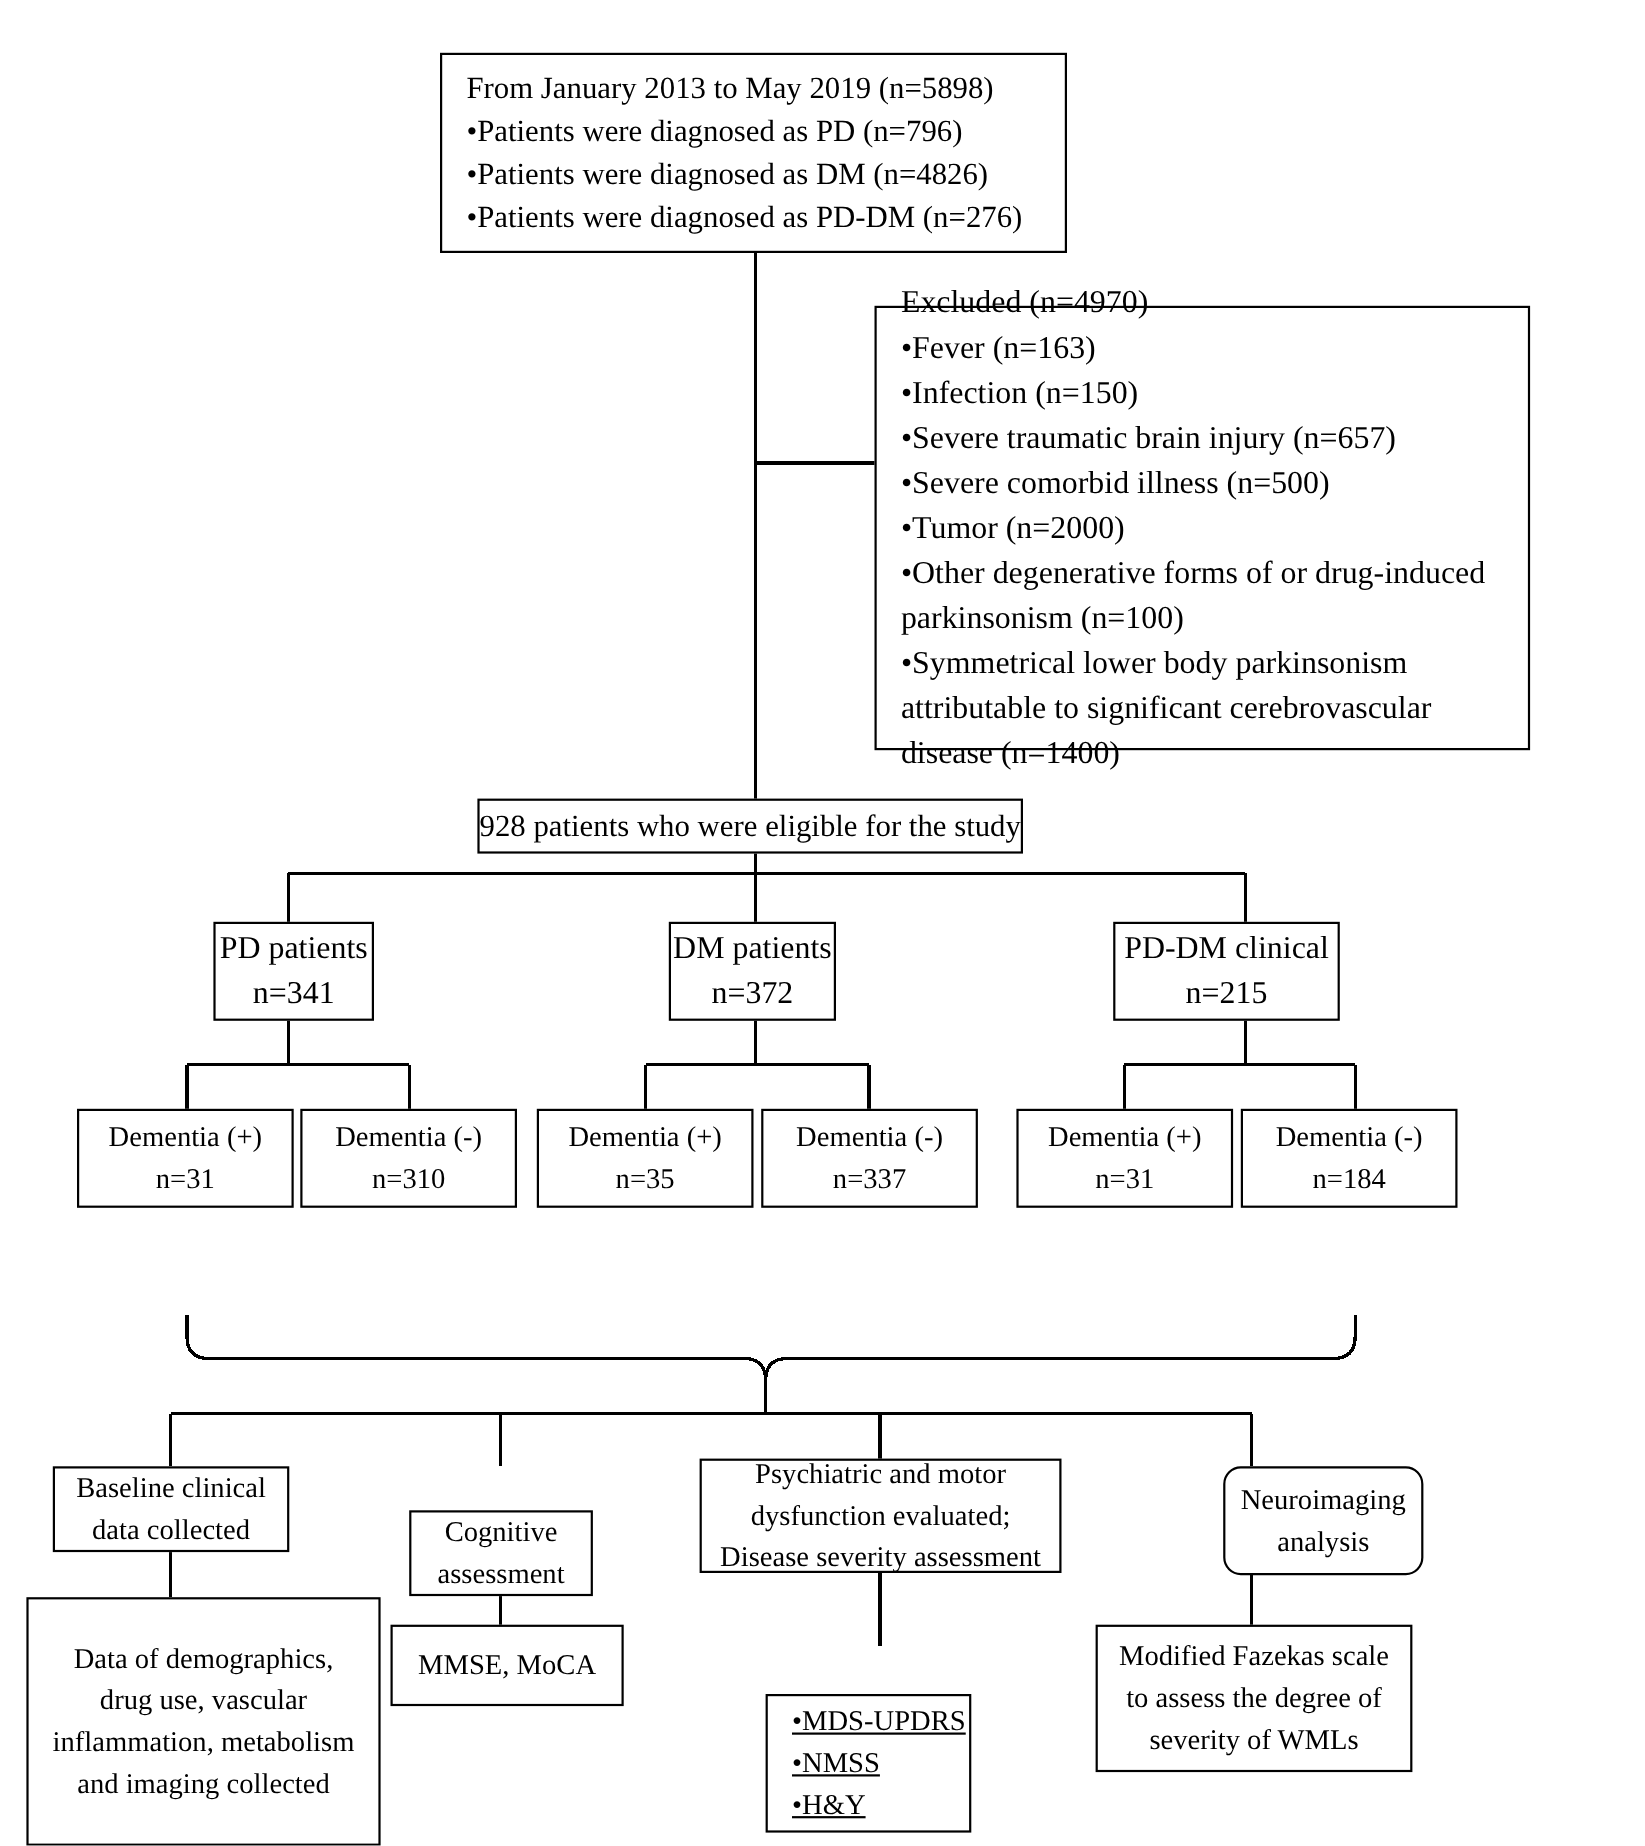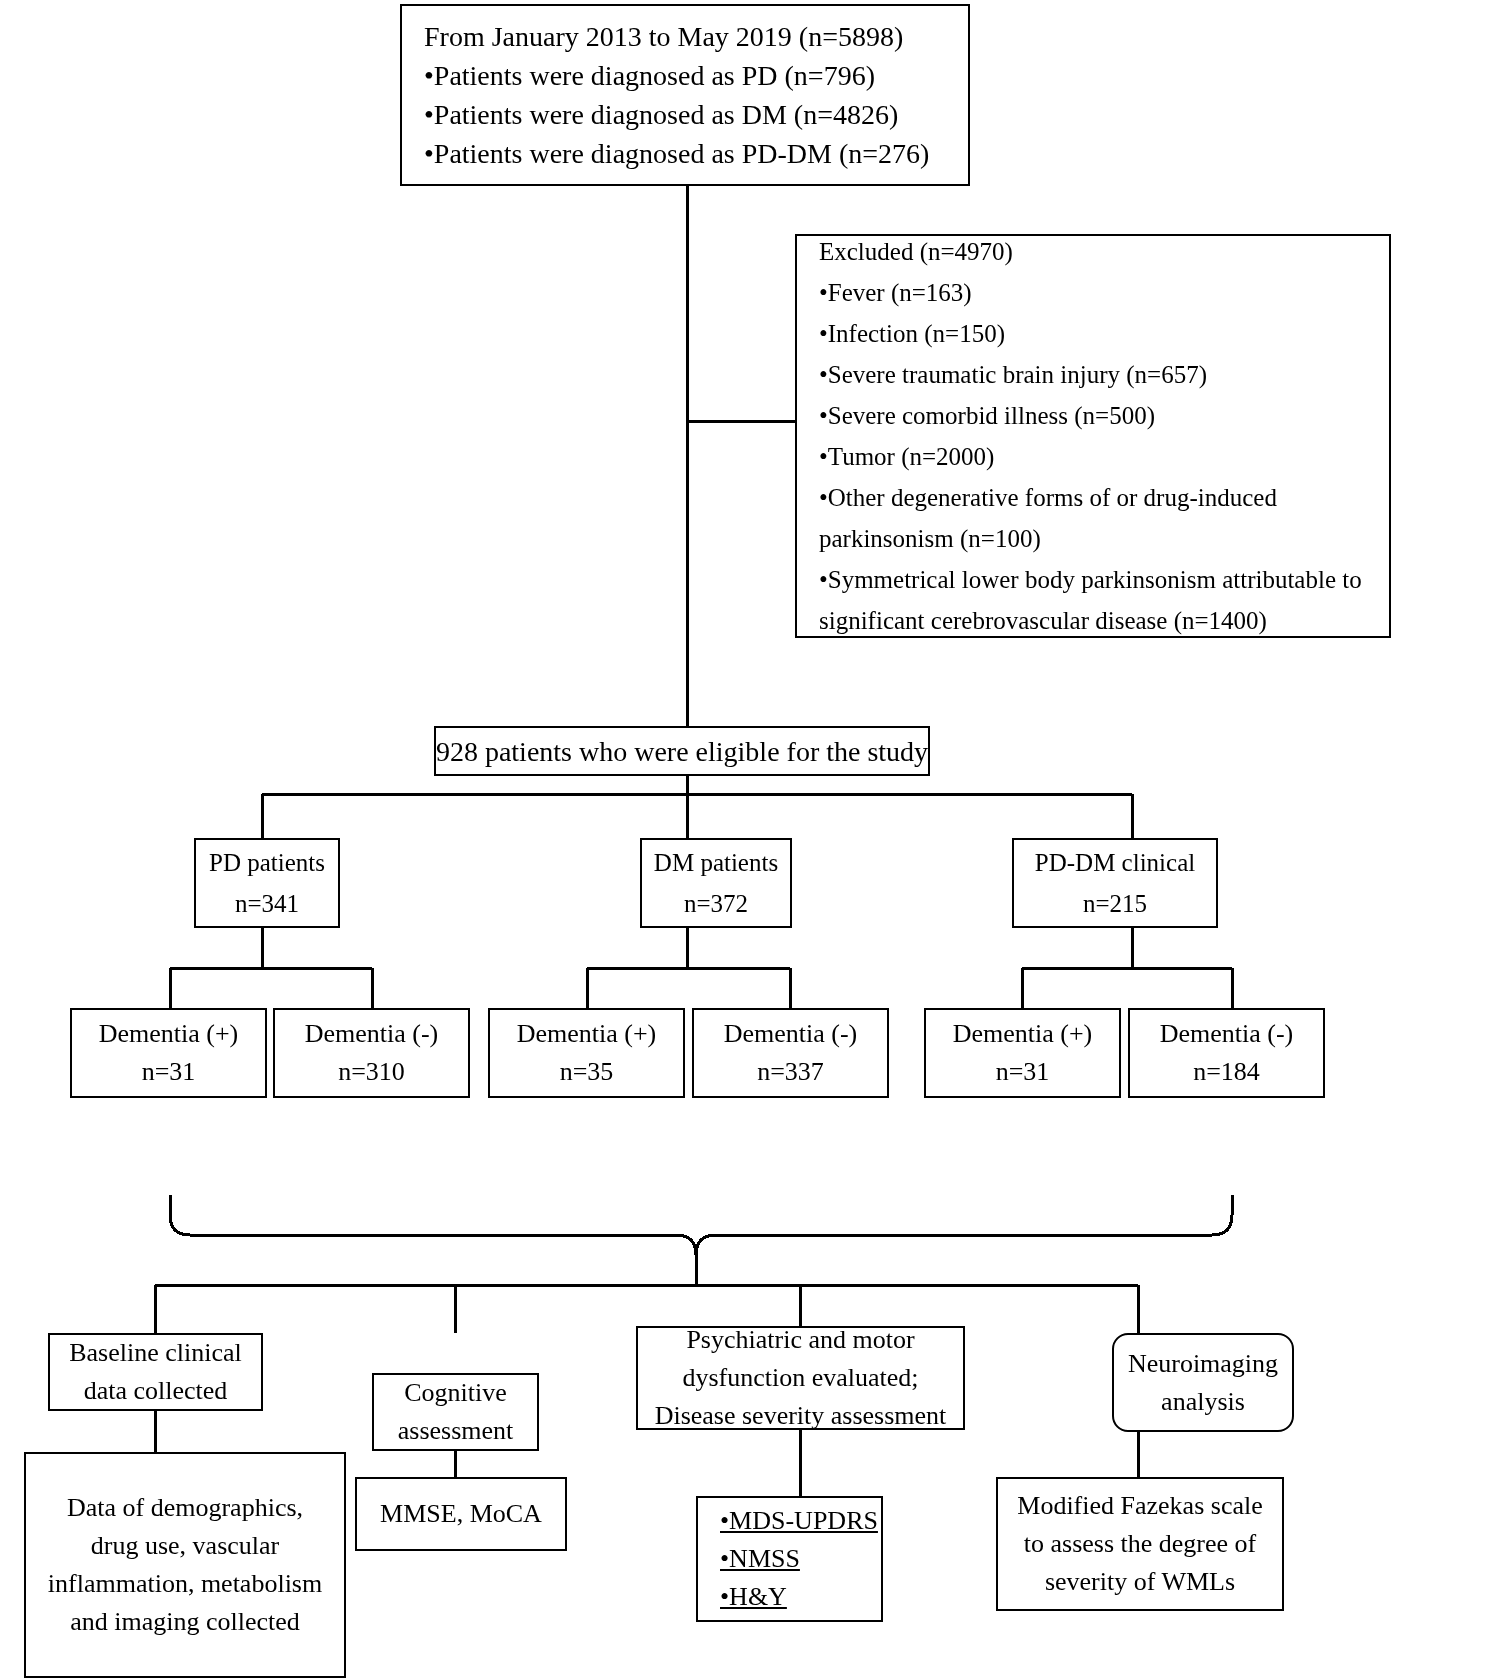--- a/index.html
+++ b/index.html
@@ -30,32 +30,32 @@
     position: absolute;
     box-sizing: border-box;
     border: 2px solid #000000;
     background: #ffffff;
     display: flex;
     flex-direction: column;
     justify-content: center;
     z-index: 2;
   }
   .box.center { align-items: center; text-align: center; }
-  .box.left   { align-items: flex-start; text-align: left; }
+  .box.left   { align-items: flex-start; text-align: left; margin-top: 44px; }
   .line {
     display: block;
     white-space: nowrap;
   }
   .bullet-line {
     display: block;
     white-space: normal;
   }
   
   .fs-28 { font-size: 28px; line-height: 39px; }
-  .fs-27 { font-size: 25px; line-height: 41px; }
+  .fs-27 { font-size: 29px; line-height: 41px; }
   .fs-26 { font-size: 26px; line-height: 38px; }
 
   .pad-l-22 { padding-left: 22px; padding-right: 14px; }
 </style>
 </head>
 <body>
 
 <div id="canvas">
 
   <svg id="wires" viewBox="0 0 1495 1678" xmlns="http://www.w3.org/2000/svg">
@@ -134,21 +134,21 @@
 
   <div class="box center" style="left:434px; top:726px; width:496px; height:50px;">
     <span class="line fs-28">928 patients who were eligible for the study</span>
   </div>
 
   <div class="box center" style="left:194px; top:838px; width:146px; height:90px;">
     <span class="line fs-27">PD patients</span>
     <span class="line fs-27">n=341</span>
   </div>
 
-  <div class="box center" style="left:608px; top:838px; width:152px; height:90px;margin-left:32px;">
+  <div class="box center" style="left:608px; top:838px; width:152px; height:90px;">
     <span class="line fs-27">DM patients</span>
     <span class="line fs-27">n=372</span>
   </div>
 
   <div class="box center" style="left:1012px; top:838px; width:206px; height:90px;">
     <span class="line fs-27">PD-DM clinical</span>
     <span class="line fs-27">n=215</span>
   </div>
 
   <div class="box center" style="left:70px; top:1008px; width:197px; height:90px;">

